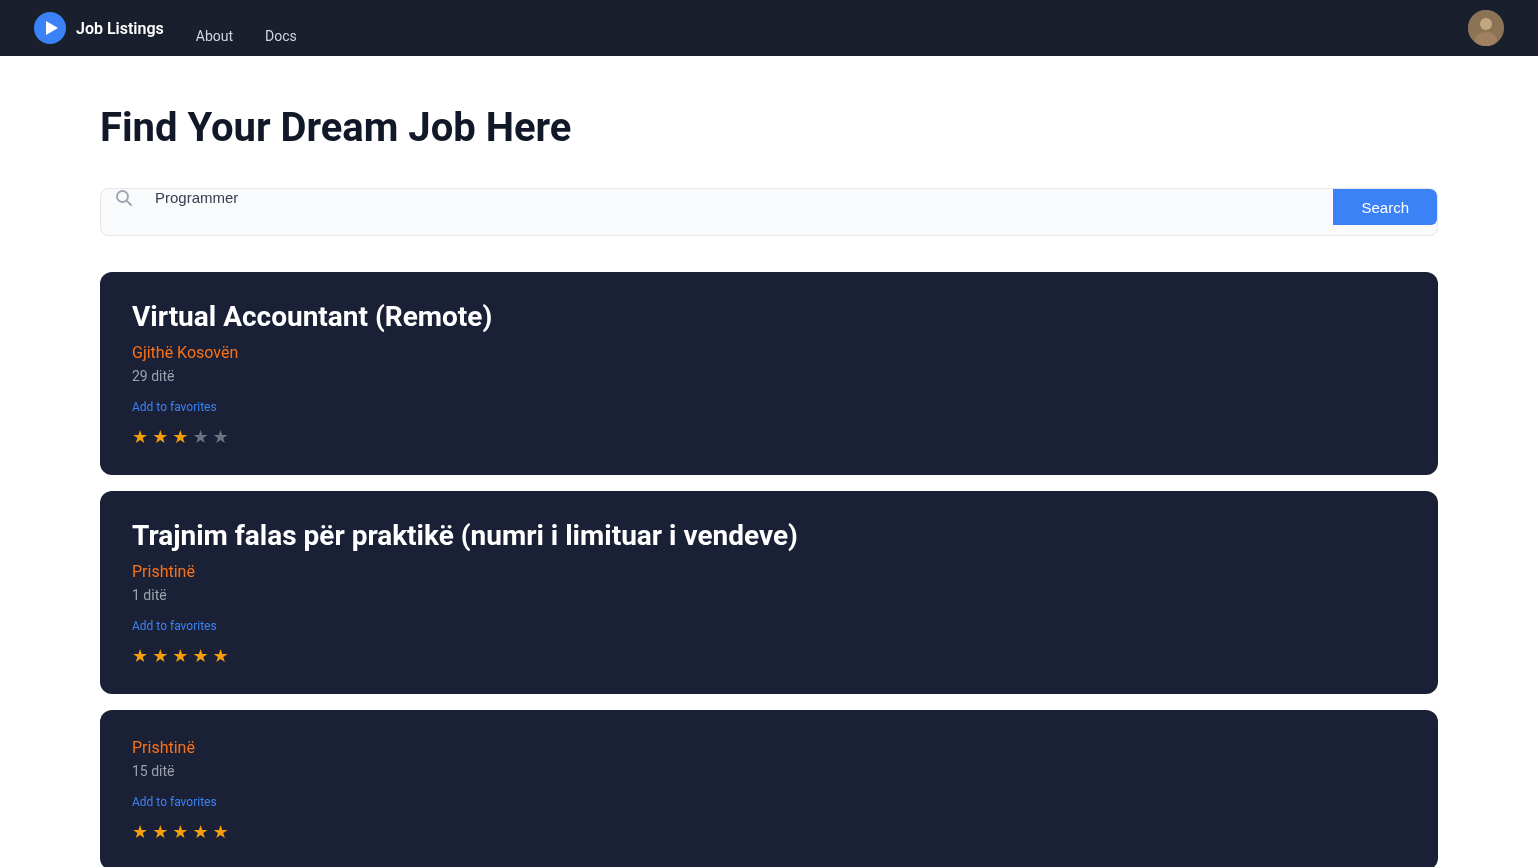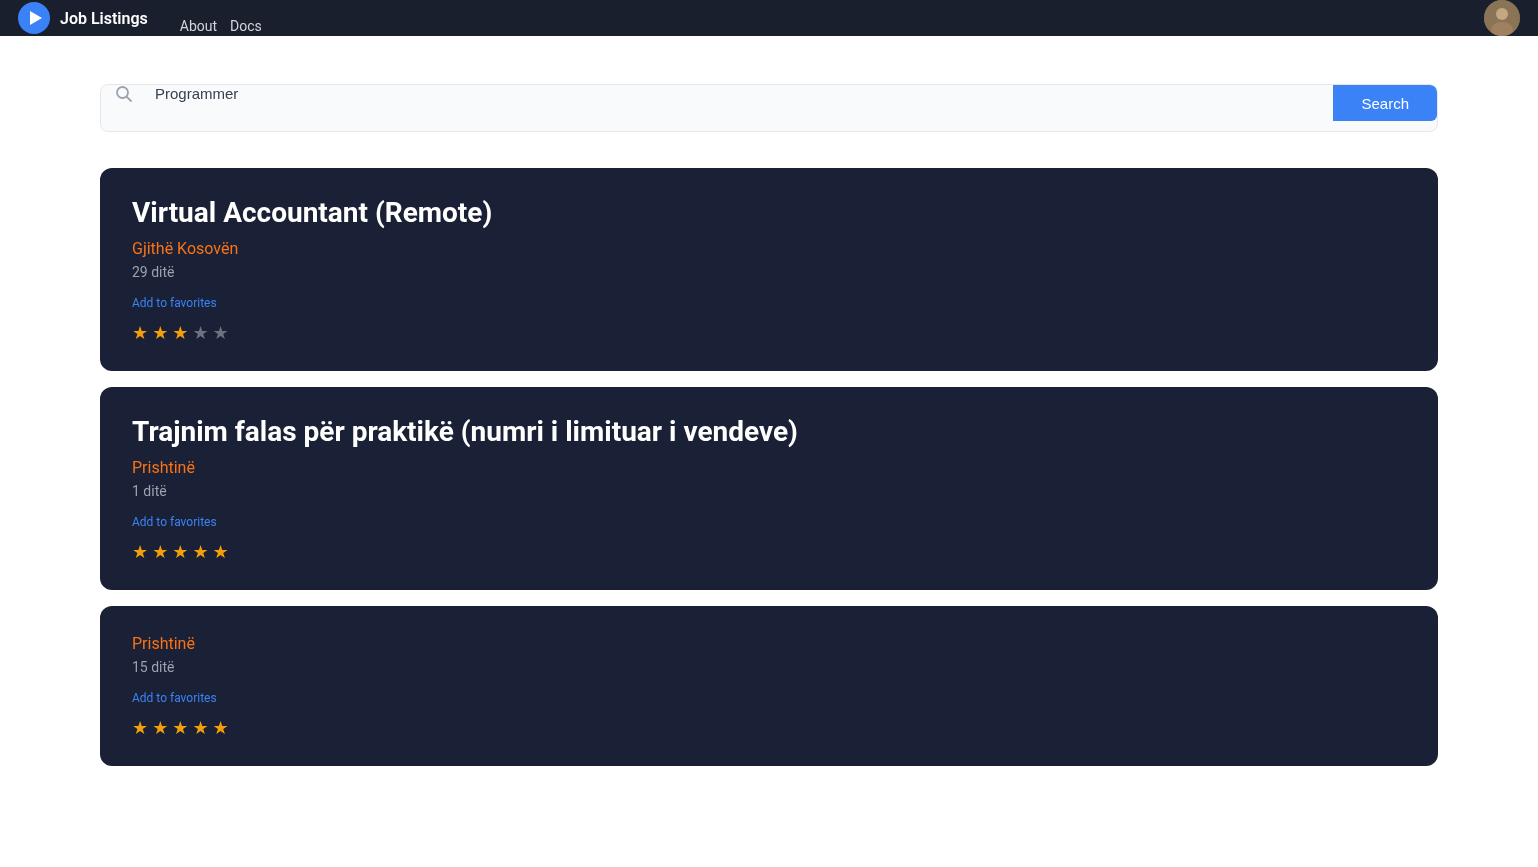--- a/index.html
+++ b/index.html
@@ -12,24 +12,24 @@
       font-family: -apple-system, BlinkMacSystemFont, 'Segoe UI', Roboto, sans-serif;
       background: #ffffff;
       color: #ffffff;
       min-height: 867px;
       width: 1538px;
     }
 
     
     .navbar {
       background: #1a1f2e;
-      height: 36px;
-      display: flex;
-      align-items: center;
-      padding: 0 18px;
+      height: 56px;
+      display: flex;
+      align-items: center;
+      padding: 0 34px;
       gap: 24px;
     }
 
     .navbar-brand {
       display: flex;
       align-items: center;
       gap: 10px;
       margin-right: 8px;
     }
 
@@ -39,21 +39,21 @@
     }
 
     .brand-name {
       color: #ffffff;
       font-size: 16px;
       font-weight: 600;
     }
 
     .nav-links {
       display: flex;
-      gap: 13px;
+      gap: 32px;
       align-items: center;
       margin-top: 16px;
     }
 
     .nav-link {
       color: #d1d5db;
       font-size: 14px;
       text-decoration: none;
       cursor: pointer;
     }
@@ -223,20 +223,21 @@
           <circle cx="18" cy="18" r="18" fill="#8b7355"></circle>
           <circle cx="18" cy="14" r="6" fill="#c4a882"></circle>
           <ellipse cx="18" cy="30" rx="11" ry="8" fill="#a08060"></ellipse>
         </svg>
       </div>
     </div>
   </div>
 </nav>
 
 <div class="main-content">
+  <h1 class="page-title">Find Your Dream Job Here</h1>
 
   <div class="search-container">
     <div class="search-icon-wrapper">
       <svg width="18" height="18" viewBox="0 0 18 18" fill="none" xmlns="http://www.w3.org/2000/svg">
         <circle cx="7.5" cy="7.5" r="5.5" stroke="#9ca3af" stroke-width="1.8"></circle>
         <line x1="11.8" y1="11.8" x2="16" y2="16" stroke="#9ca3af" stroke-width="1.8" stroke-linecap="round"></line>
       </svg>
     </div>
     <input class="search-input" type="text" value="Programmer" placeholder="Programmer" style="">
     <button class="search-button">Search</button>

